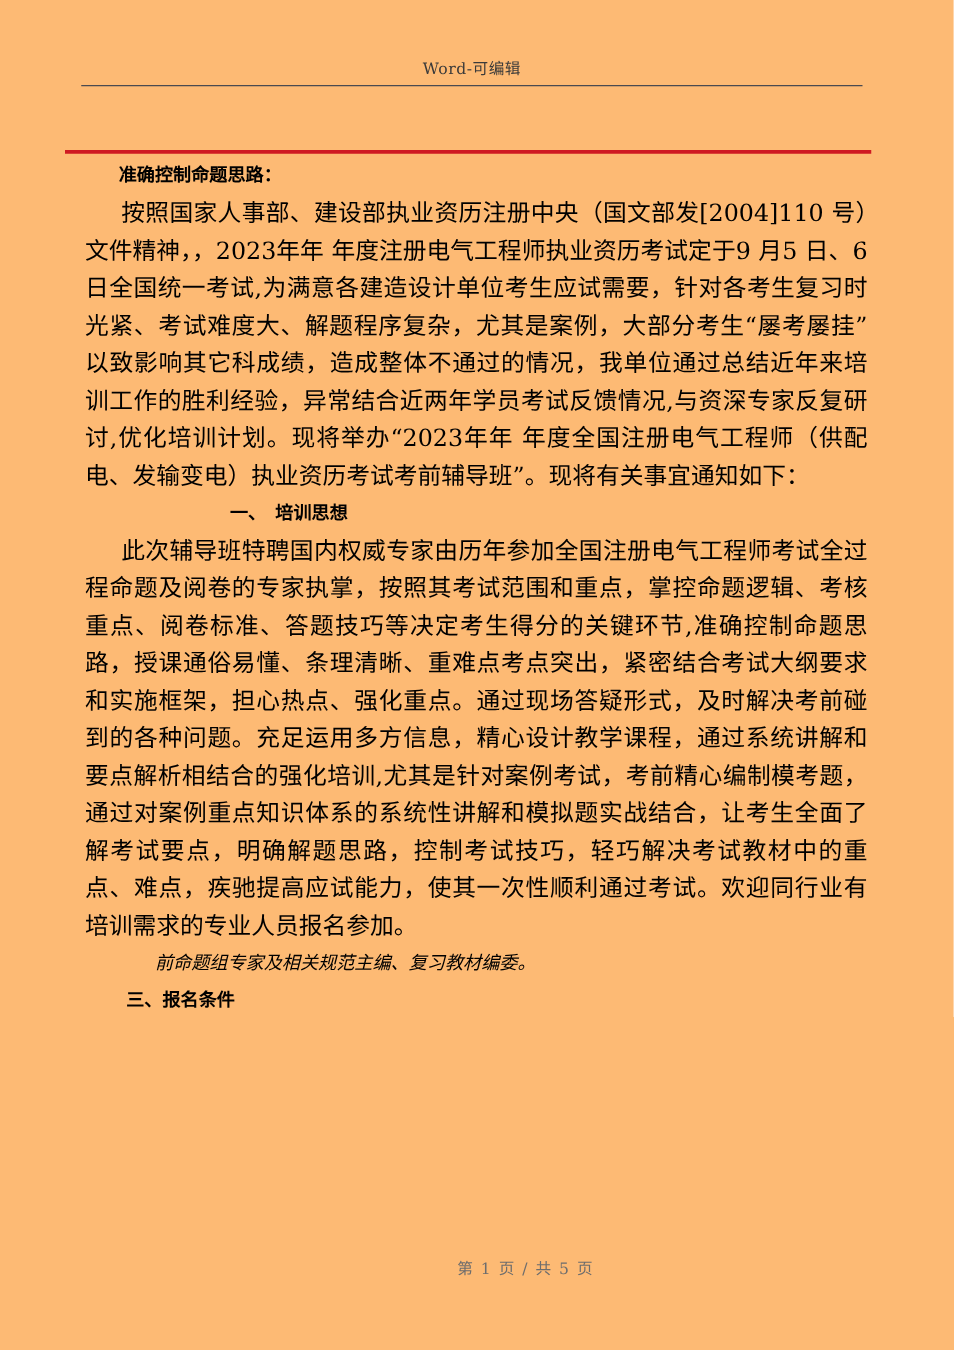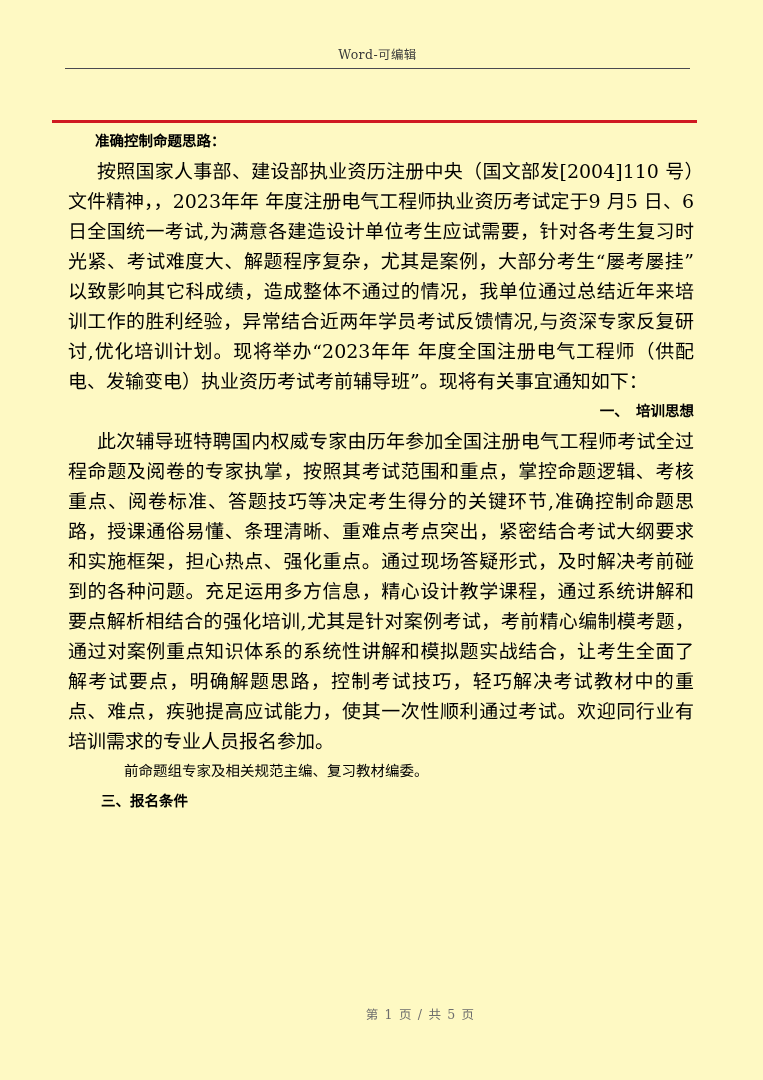--- a/index.html
+++ b/index.html
@@ -12,21 +12,21 @@
     font-family: "DejaVu Serif", "Liberation Serif", serif;
     color: #000000;
     -webkit-font-smoothing: antialiased;
   }
 
   .page {
     position: relative;
     width: 763px;
     height: 1080px;
     margin: 0 auto;
-    background: #fef9c3;
+    background: #fdba74;
     overflow: hidden;
     box-sizing: border-box;
   }
 
   
   .page-header {
     position: absolute;
     top: 46px;
     left: 65px;
     width: 625px;
@@ -126,30 +126,31 @@
     text-indent: 29px;
   }
 
   .heading-num {
     font-family: "DejaVu Serif", "Liberation Serif", serif;
     font-weight: bold;
     font-size: 14.5px;
     line-height: 30px;
     margin: 0;
   }
-  .heading-num.indent-1 { text-indent: 116px; text-align: right; }
+  .heading-num.indent-1 { text-indent: 116px; }
   .heading-num.indent-2 { text-indent: 27px; }
   .heading-num.indent-3 { text-indent: 33px; }
   .heading-num.indent-4 { text-indent: 0px; }
 
   .sub-line {
     font-family: "DejaVu Serif", "Liberation Serif", serif;
     font-size: 14.5px;
     line-height: 30px;
     margin: 0;
+    font-style: italic;
   }
   .sub-line.ind-a { text-indent: 56px; }
   .sub-line.ind-b { text-indent: 78px; }
 
   
   .page-footer {
     position: absolute;
     left: 0;
     top: 1004px;
     width: 763px;

